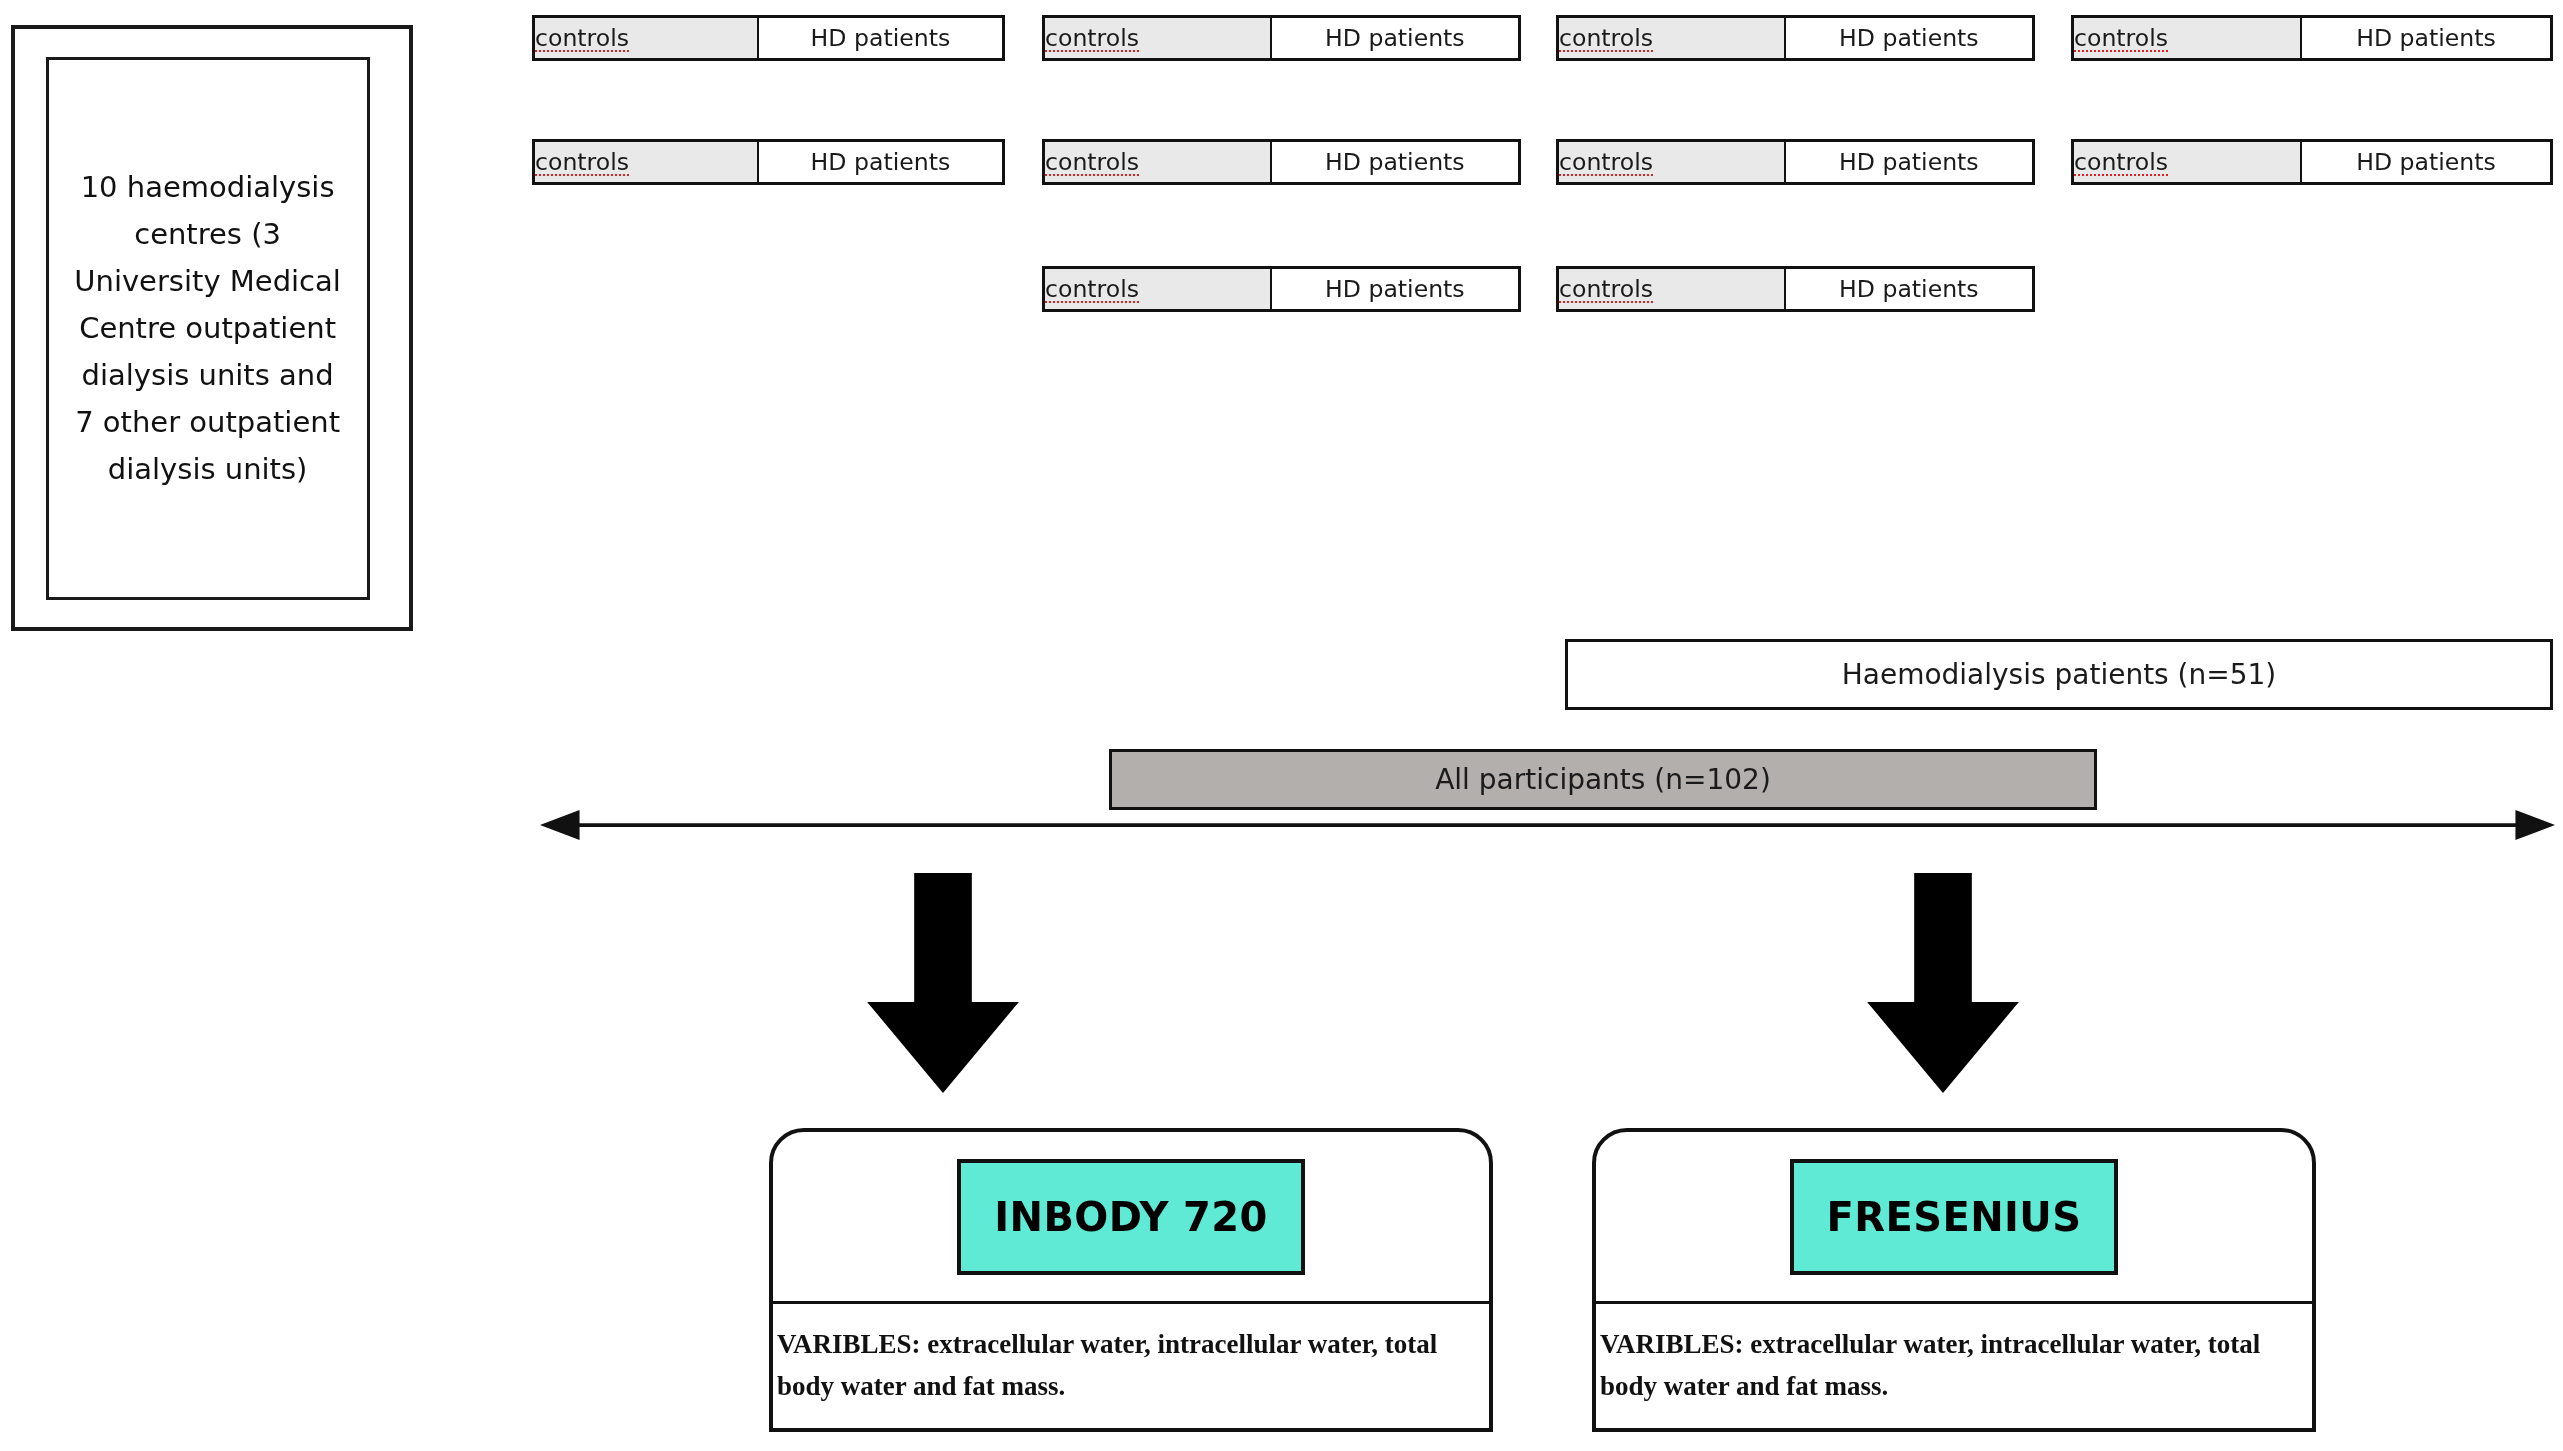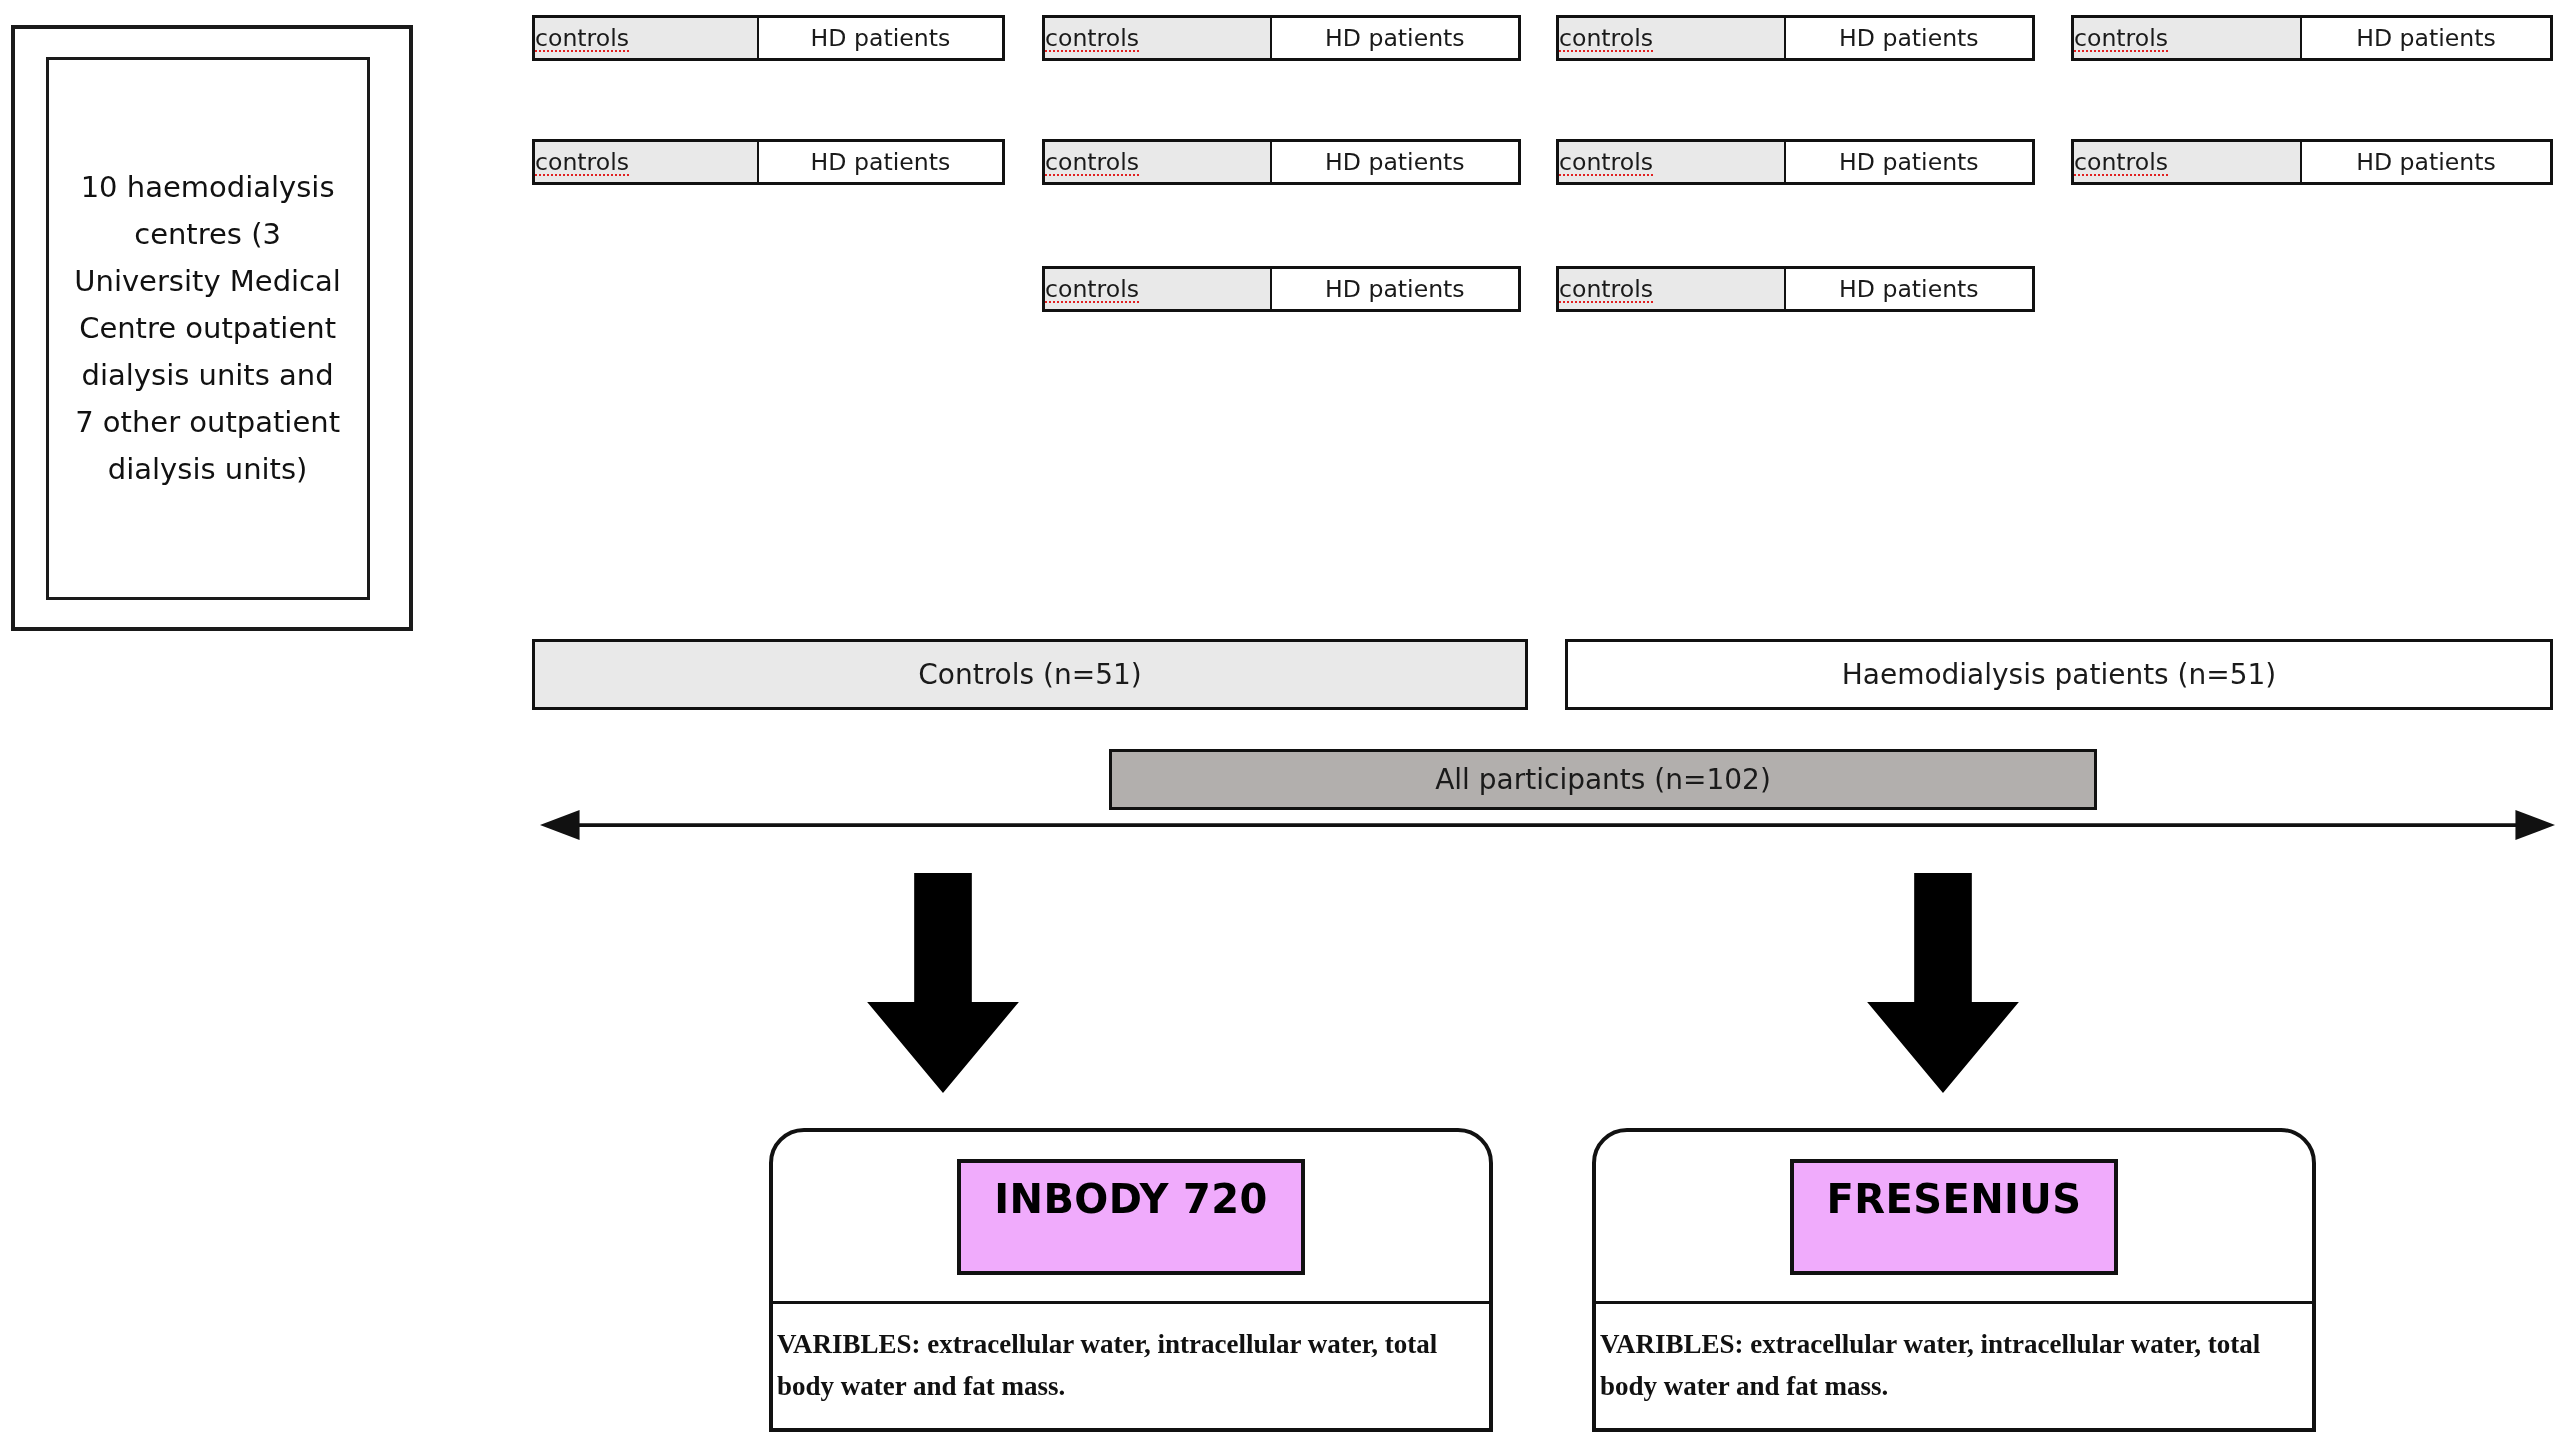--- a/index.html
+++ b/index.html
@@ -165,22 +165,23 @@
     flex: 0 0 169px;
     display: flex;
     align-items: center;
     justify-content: center;
     border-bottom: 3.8px solid #111111;
   }
   .device-name-box {
     border: 4.6px solid #111111;
     box-sizing: border-box;
     padding: 13.7px 33px;
-    background: #f0abfc;
-    display: flex;
+    background: #5eead4;
+    display: flex;
+    align-items: center;
     justify-content: center;
     min-width: 327px;
     min-height: 116px;
   }
   .device-name {
     font-size: 40px;
     font-weight: bold;
     letter-spacing: 0.4px;
     color: #000000;
     white-space: nowrap;
@@ -294,23 +295,20 @@
 
   <div class="split-box" style="left:1556px; top:266px; width:479px;">
     <div class="cell-controls">
       <span class="cell-label spellchk">controls</span>
     </div>
     <div class="cell-hd">
       <span class="cell-label">HD patients</span>
     </div>
   </div>
 
-  <div class="summary-bar" id="bar-controls">
-    <span class="summary-label">Controls (n=51)</span>
-  </div>
 
   <div class="summary-bar" id="bar-hd">
     <span class="summary-label">Haemodialysis patients (n=51)</span>
   </div>
 
   <div class="summary-bar" id="bar-all">
     <span class="summary-label">All participants (n=102)</span>
   </div>
 
   <svg class="dbl-arrow" viewBox="0 0 2650 40" preserveAspectRatio="none">

